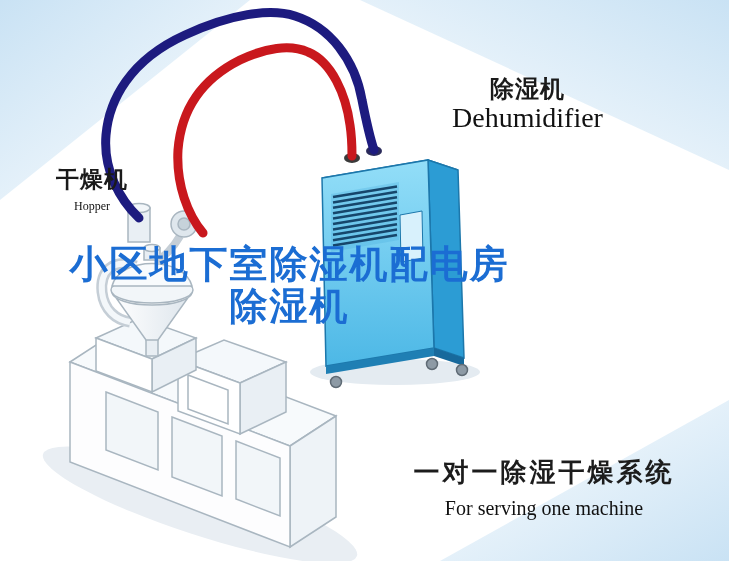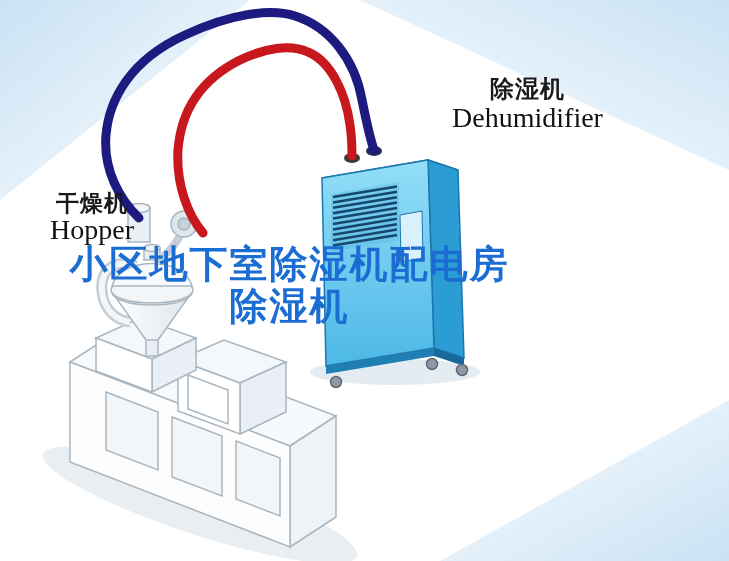--- a/index.html
+++ b/index.html
@@ -4,23 +4,23 @@
 <style>
   html,body{margin:0;padding:0;background:#ffffff;}
   #canvas{
     position:relative;width:729px;height:561px;overflow:hidden;
     background:#ffffff;font-family:"Liberation Sans",sans-serif;
   }
   #scene{position:absolute;left:0;top:0;z-index:1;}
   .overlay{position:absolute;z-index:2;}
   .label-cn{font-weight:bold;color:#1a1a1a;letter-spacing:1px;}
   .label-en{font-family:"Liberation Serif",serif;color:#111;}
-  #hopper-label{left:32px;top:165px;width:120px;text-align:center;margin-top:24px;}
+  #hopper-label{left:32px;top:165px;width:120px;text-align:center;}
   #hopper-label .label-cn{font-size:23px;line-height:28px;}
-  #hopper-label .label-en{font-size:28px;line-height:26px;text-align:center;}
+  #hopper-label .label-en{font-size:12px;line-height:26px;text-align:center;}
   #dehum-label{left:420px;top:74px;width:215px;text-align:center;}
   #dehum-label .label-cn{font-size:24px;line-height:30px;}
   #dehum-label .label-en{font-size:28px;line-height:28px;}
   #main-title{left:0;top:243px;width:579px;text-align:center;
     font-weight:bold;font-size:38px;line-height:42px;color:#1b6dd3;letter-spacing:2px;}
   #caption{left:390px;top:456px;width:308px;text-align:center;}
   #caption .cap-cn{font-weight:bold;font-size:26px;line-height:32px;color:#1c1c1c;letter-spacing:3px;}
   #caption .cap-en{font-family:"Liberation Serif",serif;font-size:20px;line-height:28px;color:#111;margin-top:6px;}
 </style>
 </head>
@@ -148,14 +148,18 @@
   <div class="overlay" id="dehum-label">
     <div class="label-cn">除湿机</div>
     <div class="label-en">Dehumidifier</div>
   </div>
 
   <div class="overlay" id="main-title">
     <div>小区地下室除湿机配电房</div>
     <div>除湿机</div>
   </div>
 
+  <div class="overlay" id="caption">
+    <div class="cap-cn">一对一除湿干燥系统</div>
+    <div class="cap-en">For serving one machine</div>
+  </div>
 
 </div>
 
 </body></html>

